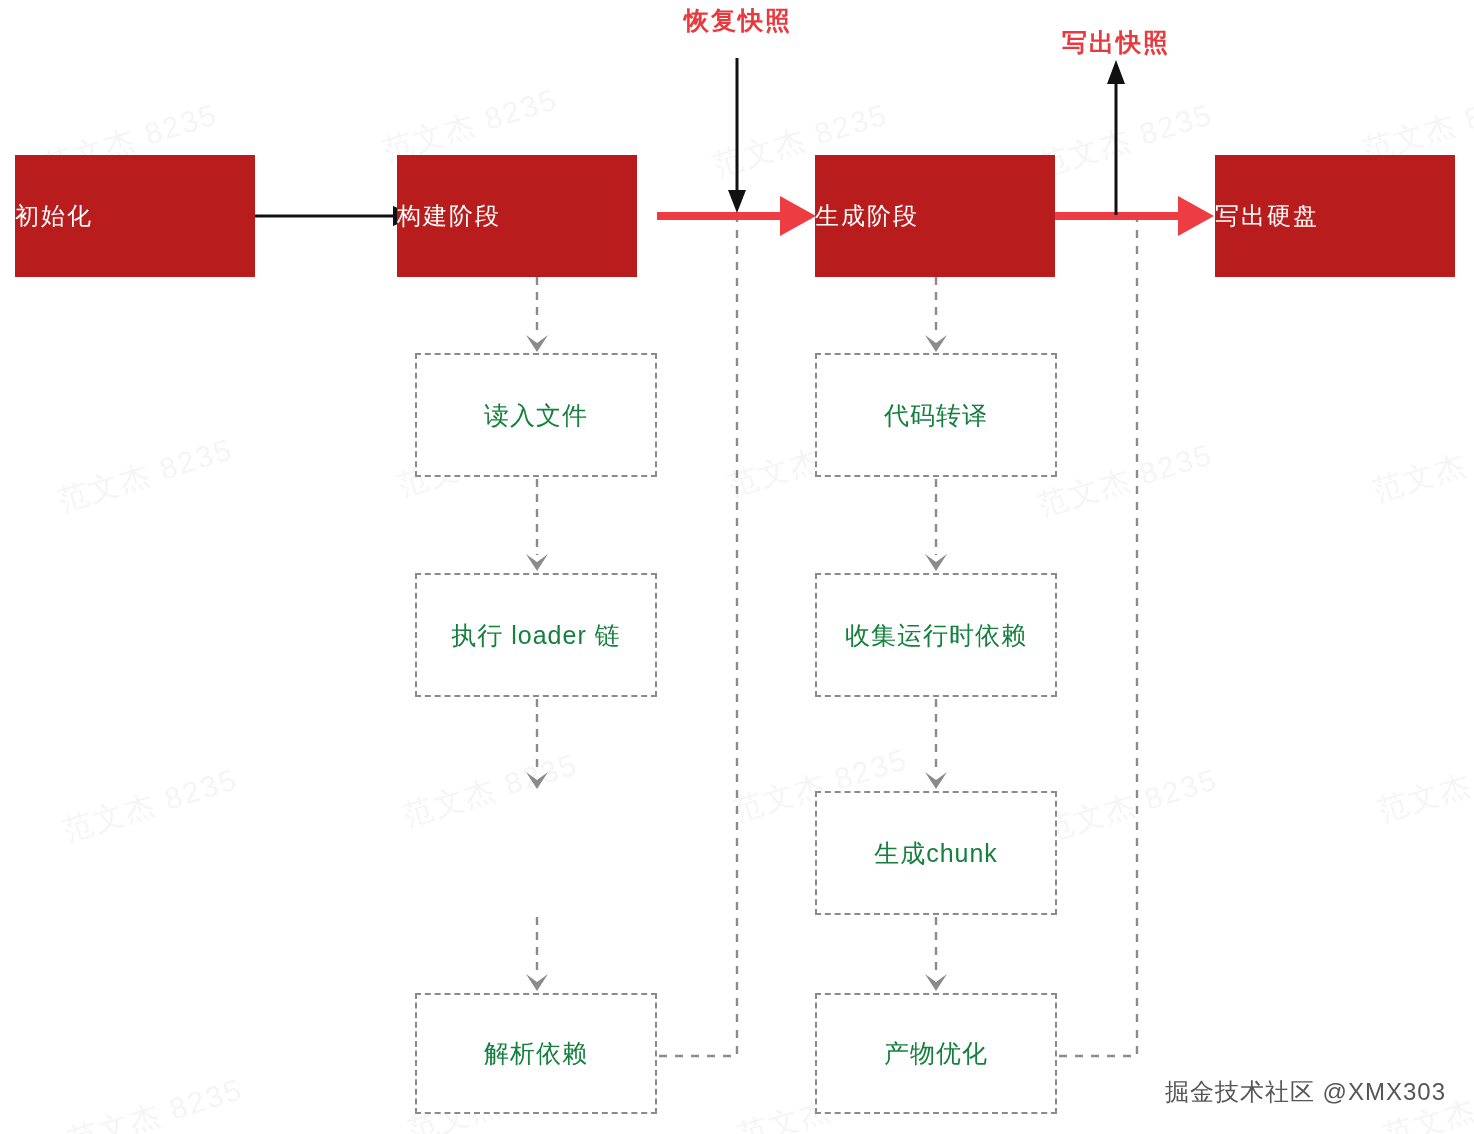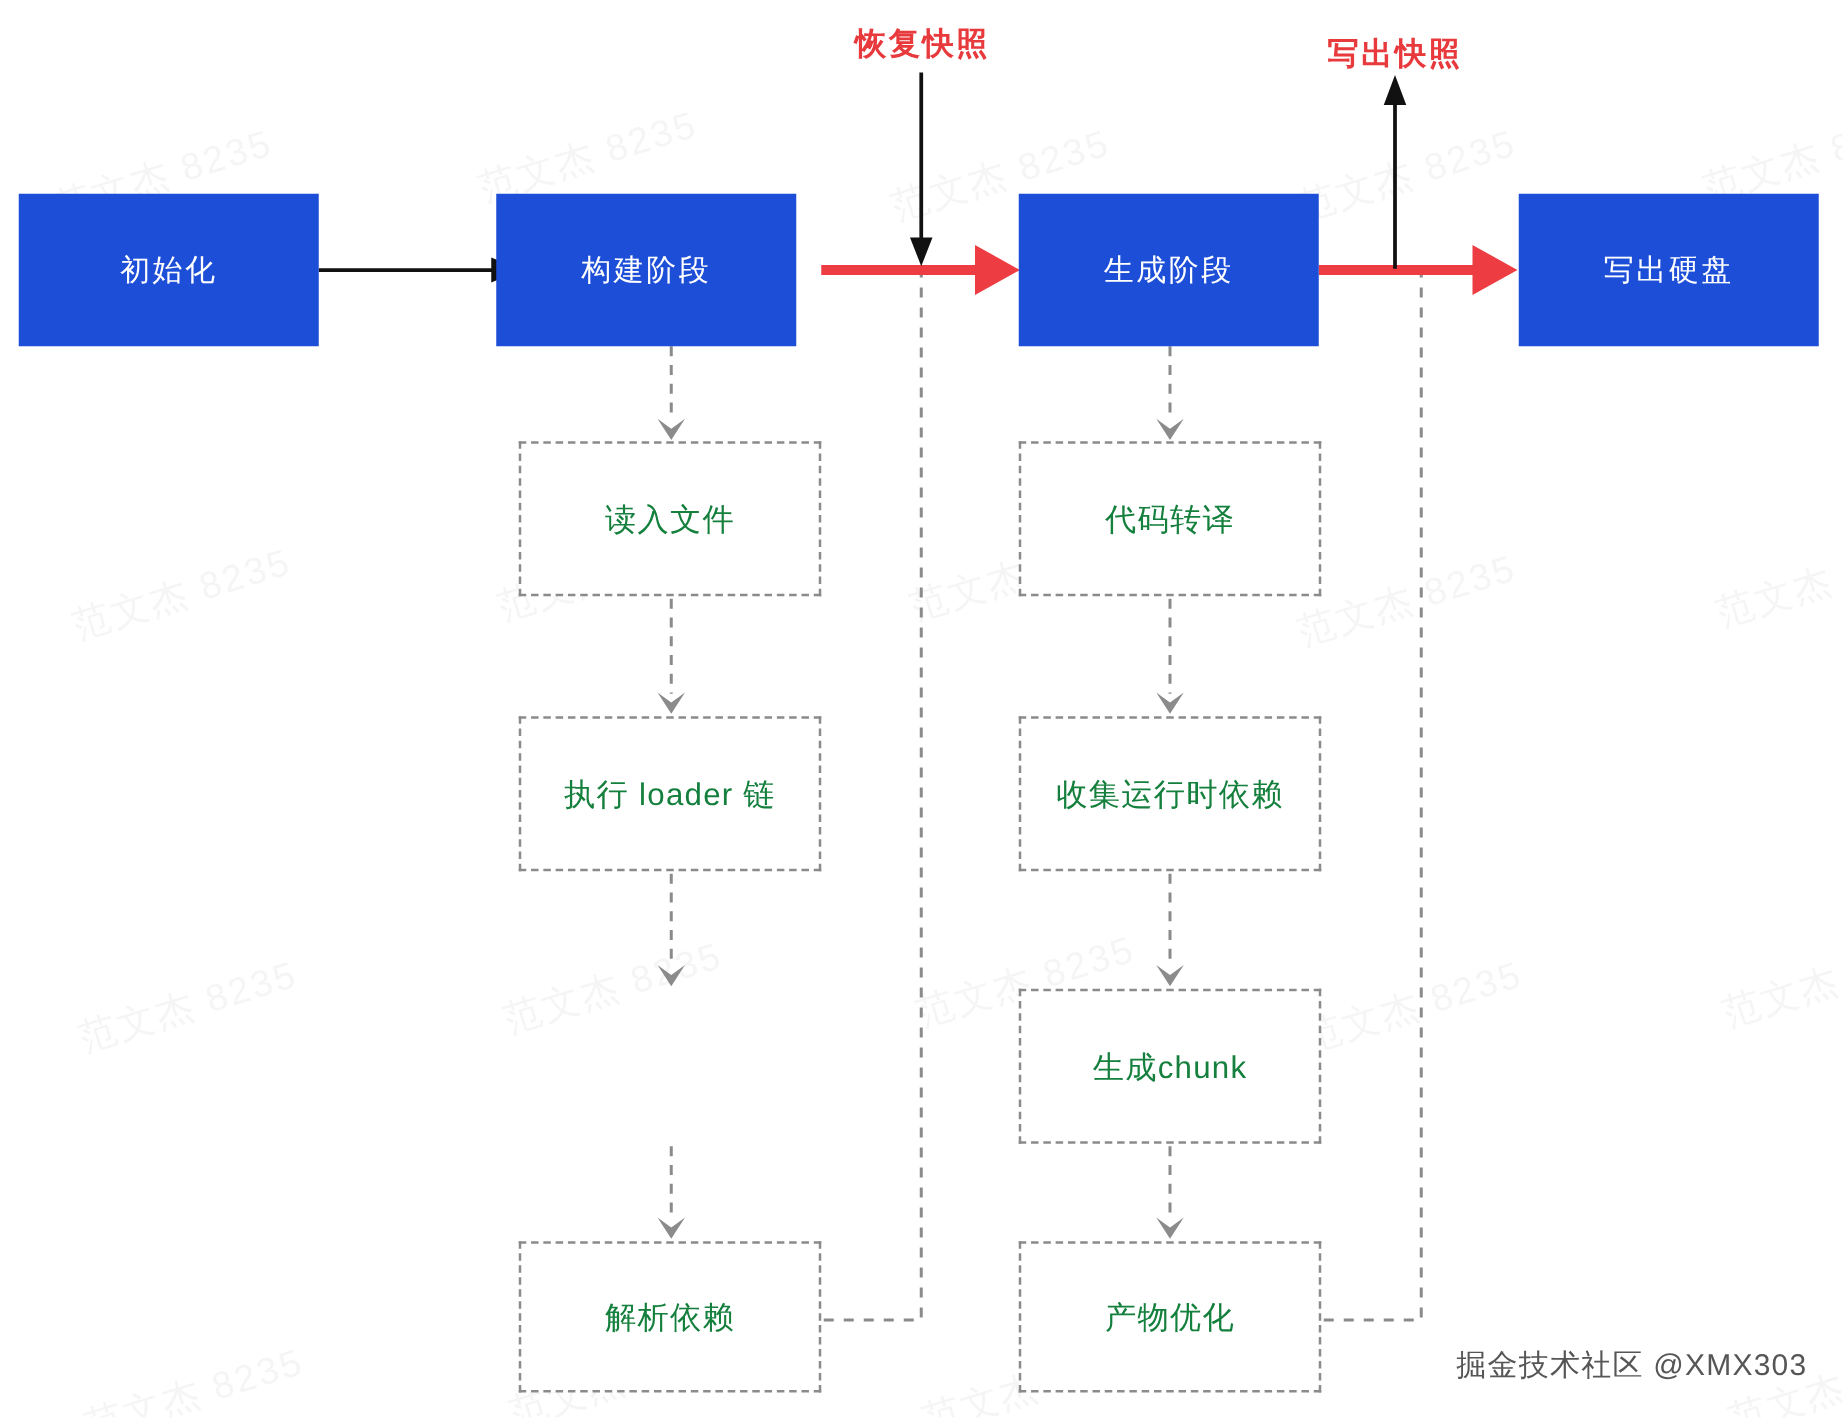--- a/index.html
+++ b/index.html
@@ -9,39 +9,39 @@
 
   
   .wm-layer { position:absolute; inset:0; z-index:0; pointer-events:none; }
   .wm { position:absolute; font-size:30px; letter-spacing:2px; color:rgba(120,120,120,0.07);
         text-shadow:1px 1px 0 rgba(255,255,255,0.9); transform:rotate(-17deg); white-space:nowrap; }
 
   
   .wires { position:absolute; left:0; top:0; z-index:1; }
 
   
-  .phase { position:absolute; top:155px; width:240px; height:122px; background:#1d4ed8;
-           display:flex; align-items:center; justify-content:center; z-index:2; }
+  .phase { position:absolute; top:155px; width:240px; height:122px; background:#b91c1c;
+           display:flex; align-items:center; justify-content:flex-start; z-index:2; }
   .phase span { color:#ffffff; font-size:24px; letter-spacing:2px; }
 
   
   .step { position:absolute; width:242px; background:#ffffff; border:2px dashed #8b8b8b;
           display:flex; align-items:center; justify-content:center; z-index:2; }
   .step span { color:#15803d; font-size:25px; letter-spacing:1px; }
   .col1 { left:415px; }
   .col2 { left:815px; }
   .row1 { top:353px; height:124px; }
   .row2 { top:573px; height:124px; }
   .row3 { top:791px; height:124px; }
   .row4 { top:993px; height:121px; }
 
   
   .snap-label { position:absolute; width:220px; text-align:center; color:#e8393d;
                 font-size:25px; font-weight:bold; letter-spacing:2px; z-index:3; }
-  .label-restore { left:628px; top:18px; }
+  .label-restore { left:628px; top:4px; }
   .label-write   { left:1006px; top:26px; }
 
   
   .credit { position:absolute; right:28px; bottom:26px; font-size:24px; color:#565656;
             letter-spacing:1px; z-index:3;
             text-shadow:-1px -1px 0 rgba(255,255,255,0.85), 2px 2px 0 rgba(255,255,255,0.6); }
 </style>
 </head>
 <body>
 

